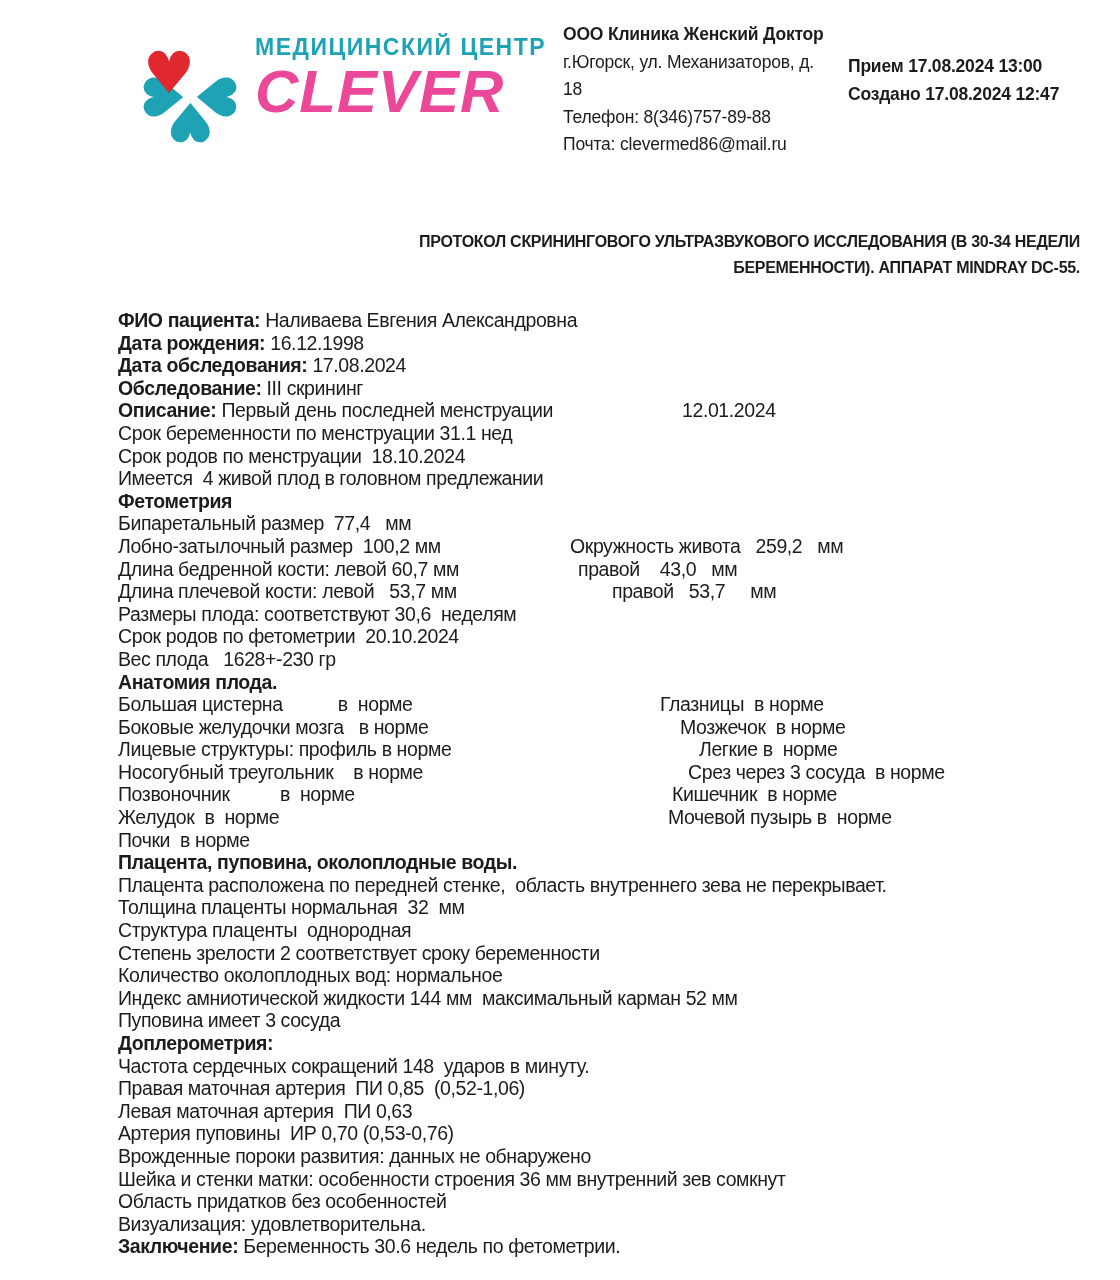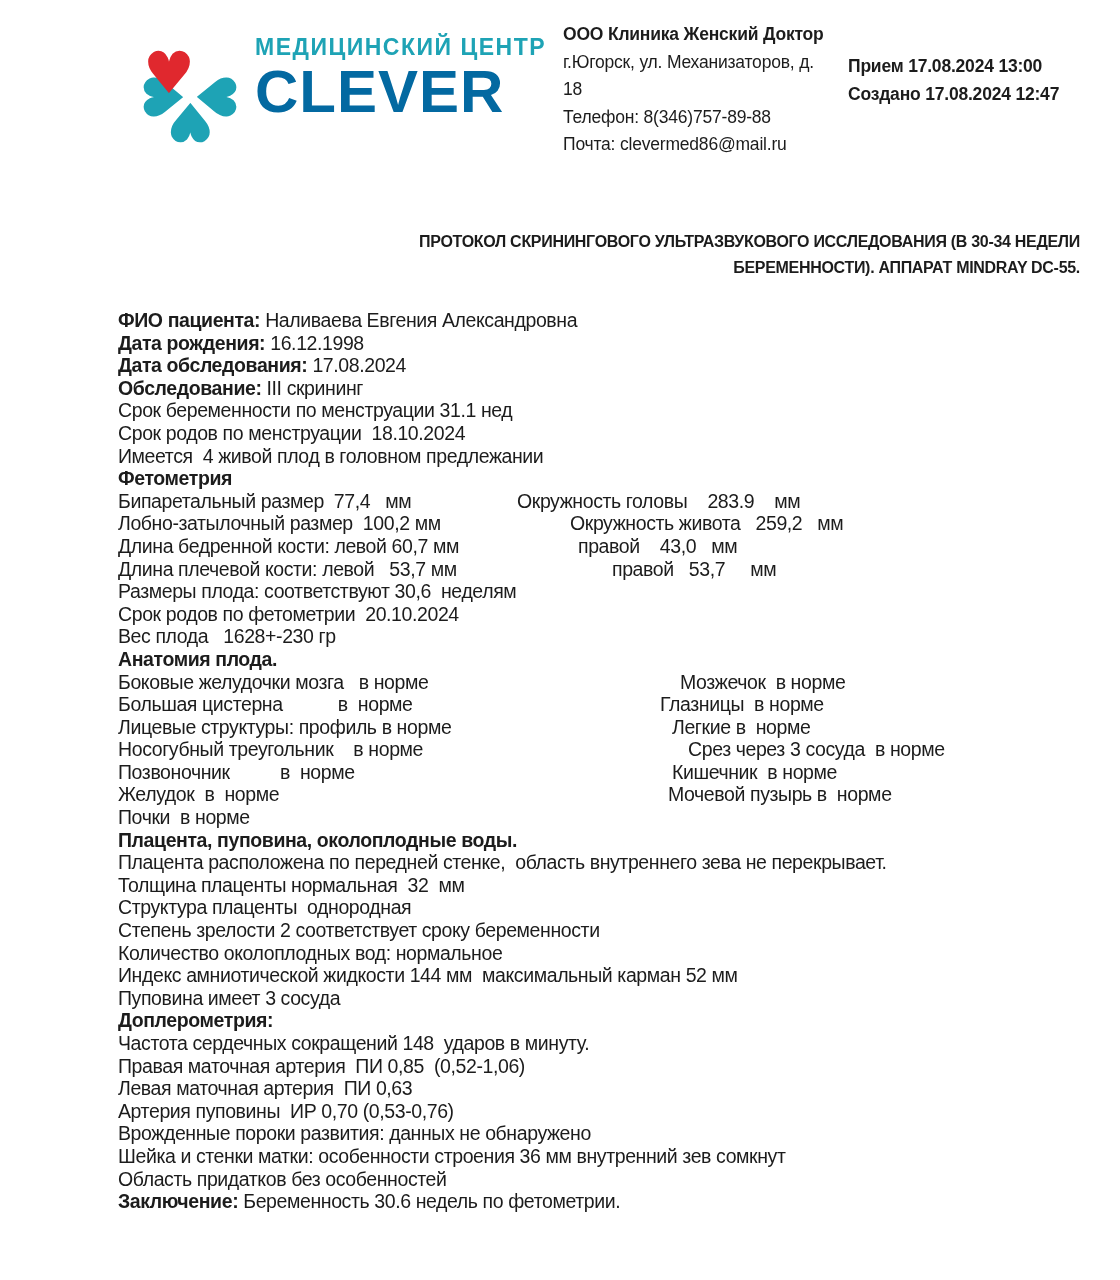--- a/index.html
+++ b/index.html
@@ -37,21 +37,21 @@
 
   <div class="logo">
     <div class="clover">
       <span class="h red" style="color: rgb(224, 40, 46);">♥</span>
       <span class="h teal lf" style="color: rgb(30, 163, 181);">♥</span>
       <span class="h teal rt" style="color: rgb(30, 163, 181);">♥</span>
       <span class="h teal bt" style="color: rgb(30, 163, 181);">♥</span>
     </div>
     <div class="brand">
       <div class="brand-top" style="color: rgb(30, 163, 181);">МЕДИЦИНСКИЙ ЦЕНТР</div>
-      <div class="brand-name" style="color: #0369a1;">CLEVER</div>
+      <div class="brand-name" style="color: #ec4899; font-style: italic;">CLEVER</div>
     </div>
   </div>
 
   <div class="clinic-info">
     <div class="co">ООО Клиника Женский Доктор</div>
     <div>г.Югорск, ул. Механизаторов, д.</div>
     <div>18</div>
     <div>Телефон: 8(346)757-89-88</div>
     <div>Почта: clevermed86@mail.ru</div>
   </div>
@@ -64,51 +64,53 @@
   <div class="doc-title">
     <div>ПРОТОКОЛ СКРИНИНГОВОГО УЛЬТРАЗВУКОВОГО  ИССЛЕДОВАНИЯ  (В 30-34 НЕДЕЛИ</div>
     <div>БЕРЕМЕННОСТИ).   АППАРАТ MINDRAY DC-55.</div>
   </div>
 
   <div class="report">
       <div class="ln"><span class="bld">ФИО пациента:</span><span> Наливаева Евгения Александровна</span></div>
       <div class="ln"><span class="bld">Дата рождения:</span><span> 16.12.1998</span></div>
       <div class="ln"><span class="bld">Дата обследования:</span><span> 17.08.2024</span></div>
       <div class="ln"><span class="bld">Обследование:</span><span> III скрининг</span></div>
+      <div class="ln"><span class="bld">Описание:</span><span> Первый день последней менструации</span><span class="abs" style="left: 564px;">12.01.2024</span></div>
       <div class="ln"><span>Срок беременности по менструации 31.1 нед</span></div>
       <div class="ln"><span>Срок родов по менструации  18.10.2024</span></div>
       <div class="ln"><span>Имеется  4 живой плод в головном предлежании</span></div>
       <div class="ln"><span class="bld">Фетометрия</span></div>
-      <div class="ln"><span>Бипаретальный размер  77,4   мм</span><span class="abs" style="left: 399px;">Окружность головы    283.9    мм</span></div>
+      <div class="ln"><span>Бипаретальный размер  77,4   мм</span></div>
       <div class="ln"><span>Лобно-затылочный размер  100,2 мм</span><span class="abs" style="left: 452px;">Окружность живота   259,2   мм</span></div>
       <div class="ln"><span>Длина бедренной кости: левой 60,7 мм</span><span class="abs" style="left: 460px;">правой    43,0   мм</span></div>
       <div class="ln"><span>Длина плечевой кости: левой   53,7 мм</span><span class="abs" style="left: 494px;">правой   53,7     мм</span></div>
       <div class="ln"><span>Размеры плода: соответствуют 30,6  неделям</span></div>
       <div class="ln"><span>Срок родов по фетометрии  20.10.2024</span></div>
       <div class="ln"><span>Вес плода   1628+-230 гр</span></div>
       <div class="ln"><span class="bld">Анатомия плода.</span></div>
+      <div class="ln"><span>Большая цистерна           в  норме</span><span class="abs" style="left: 542px;">Глазницы  в норме</span></div>
       <div class="ln"><span>Боковые желудочки мозга   в норме</span><span class="abs" style="left: 562px;">Мозжечок  в норме</span></div>
-      <div class="ln"><span>Большая цистерна           в  норме</span><span class="abs" style="left: 542px;">Глазницы  в норме</span></div>
-      <div class="ln"><span>Лицевые структуры: профиль в норме</span><span class="abs" style="left: 554px;">Легкие в  норме</span></div>
+      <div class="ln"><span>Лицевые структуры: профиль в норме</span><span class="abs" style="left: 581px;">Легкие в  норме</span></div>
       <div class="ln"><span>Носогубный треугольник    в норме</span><span class="abs" style="left: 570px; text-align: center;">Срез через 3 сосуда  в норме</span></div>
       <div class="ln"><span>Позвоночник          в  норме</span><span class="abs" style="left: 554px;">Кишечник  в норме</span></div>
       <div class="ln"><span>Желудок  в  норме</span><span class="abs" style="left: 550px;">Мочевой пузырь в  норме</span></div>
       <div class="ln"><span>Почки  в норме</span></div>
       <div class="ln"><span class="bld">Плацента, пуповина, околоплодные воды.</span></div>
       <div class="ln"><span>Плацента расположена по передней стенке,  область внутреннего зева не перекрывает.</span></div>
       <div class="ln"><span>Толщина плаценты нормальная  32  мм</span></div>
       <div class="ln"><span>Структура плаценты  однородная</span></div>
       <div class="ln"><span>Степень зрелости 2 соответствует сроку беременности</span></div>
       <div class="ln"><span>Количество околоплодных вод: нормальное</span></div>
       <div class="ln"><span>Индекс амниотической жидкости 144 мм  максимальный карман 52 мм</span></div>
       <div class="ln"><span>Пуповина имеет 3 сосуда</span></div>
       <div class="ln"><span class="bld">Доплерометрия:</span></div>
       <div class="ln"><span>Частота сердечных сокращений 148  ударов в минуту.</span></div>
       <div class="ln"><span>Правая маточная артерия  ПИ 0,85  (0,52-1,06)</span></div>
       <div class="ln"><span>Левая маточная артерия  ПИ 0,63</span></div>
       <div class="ln"><span>Артерия пуповины  ИР 0,70 (0,53-0,76)</span></div>
       <div class="ln"><span>Врожденные пороки развития: данных не обнаружено</span></div>
       <div class="ln"><span>Шейка и стенки матки: особенности строения 36 мм внутренний зев сомкнут</span></div>
       <div class="ln"><span>Область придатков без особенностей</span></div>
+      <div class="ln"><span>Визуализация: удовлетворительна.</span></div>
       <div class="ln"><span class="bld">Заключение:</span><span> Беременность 30.6 недель по фетометрии.</span></div>
     </div>
 
 </div>
 
 </body></html>

